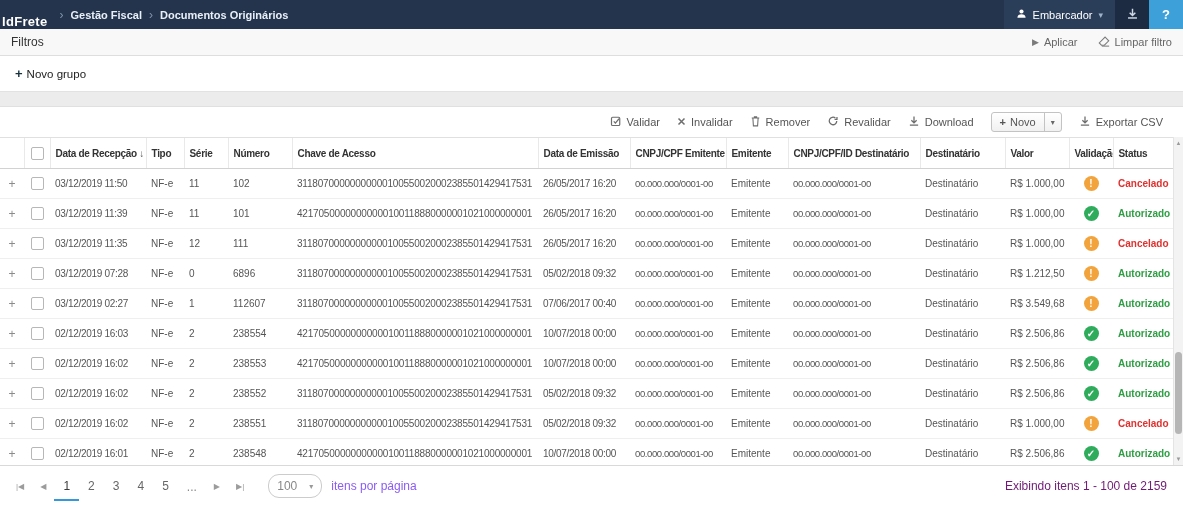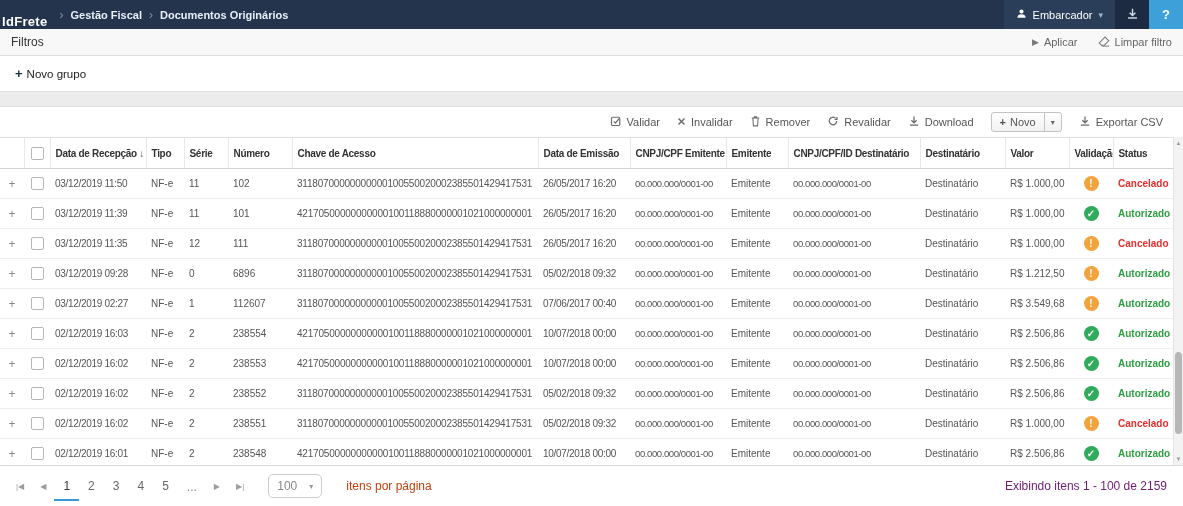--- a/index.html
+++ b/index.html
@@ -70,24 +70,24 @@
   .vthumb { position:absolute; left:1px; width:7px; top:215px; height:82px; background:#b6b6b6; border-radius:4px; }
 
   
   .pagination { flex:0 0 41px; background:#fff; border-top:1px solid #d9d9d9; display:flex; align-items:center;
                 padding:0 16px 0 8px; font-size:12px; color:#777; }
   .pg-arrow { padding:0 8px; font-size:8px; color:#9c9c9c; cursor:default; }
   .pages { display:inline-flex; }
   .pg-num { padding:8px 9px 6px; color:#666; cursor:default; }
   .pg-num.active { color:#3b3b3b; border-bottom:2px solid #3598db; }
   .pg-ellipsis { padding:8px 9px 6px; color:#888; }
-  .page-size { margin-left:16px; display:flex; align-items:center; gap:12px; border:1px solid #ccc; border-radius:5px;
+  .page-size { margin-left:16px; display:flex; align-items:center; gap:12px; border:1px solid #ccc; border-radius:11px;
                background:#fff; padding:4px 8px; color:#888; font-size:12px; }
   .page-size .caret { font-size:8px; color:#999; }
-  .pg-label { margin-left:24px; color:#c2410c; }
+  .pg-label { margin-left:9px; color:#8b5cf6; }
   .pg-info { margin-left:auto; color:#701a75; font-size:12px; }
 </style>
 </head>
 <body>
 
 <div class="app">
 
   <div class="topbar">
     <div class="logo">ldFrete</div>
     <div class="crumbs">
@@ -297,21 +297,21 @@
             <td>Destinatário</td>
             <td class="td-valor">R$ 1.000,00</td>
             <td class="td-val"><span class="vbadge" style="background: rgb(242, 163, 60);">!</span></td>
             <td class="td-status" style="color: rgb(224, 49, 47);">Cancelado</td>
           </tr>
           <tr>
             <td class="td-expand">+</td>
             <td>
               <div class="cb"></div>
             </td>
-            <td class="td-date">03/12/2019 09:28</td>
+            <td class="td-date">03/12/2019 07:28</td>
             <td>NF-e</td>
             <td>0</td>
             <td>6896</td>
             <td class="td-chave">31180700000000000100550020002385501429417531</td>
             <td class="td-date">05/02/2018 09:32</td>
             <td class="td-cnpj">00.000.000/0001-00</td>
             <td>Emitente</td>
             <td class="td-cnpj">00.000.000/0001-00</td>
             <td>Destinatário</td>
             <td class="td-valor">R$ 1.212,50</td>

